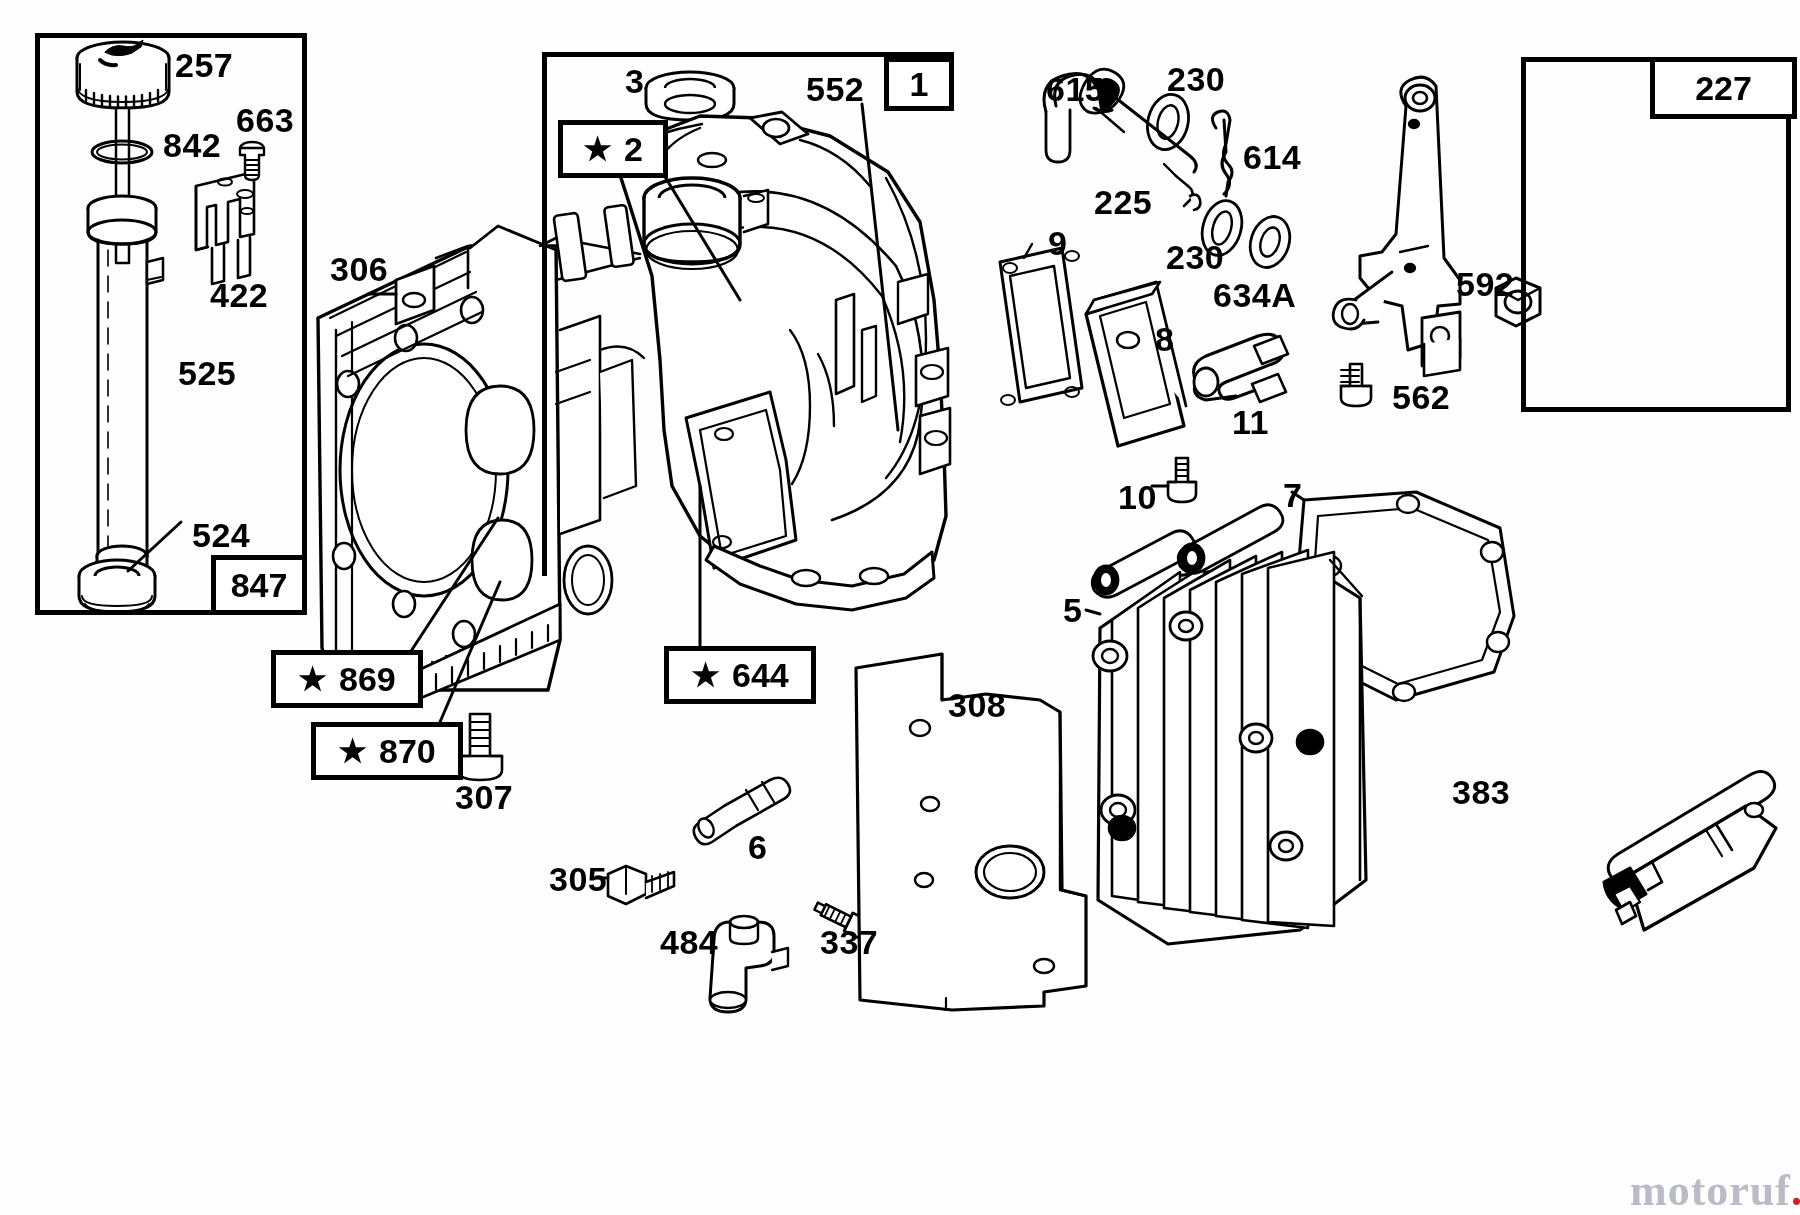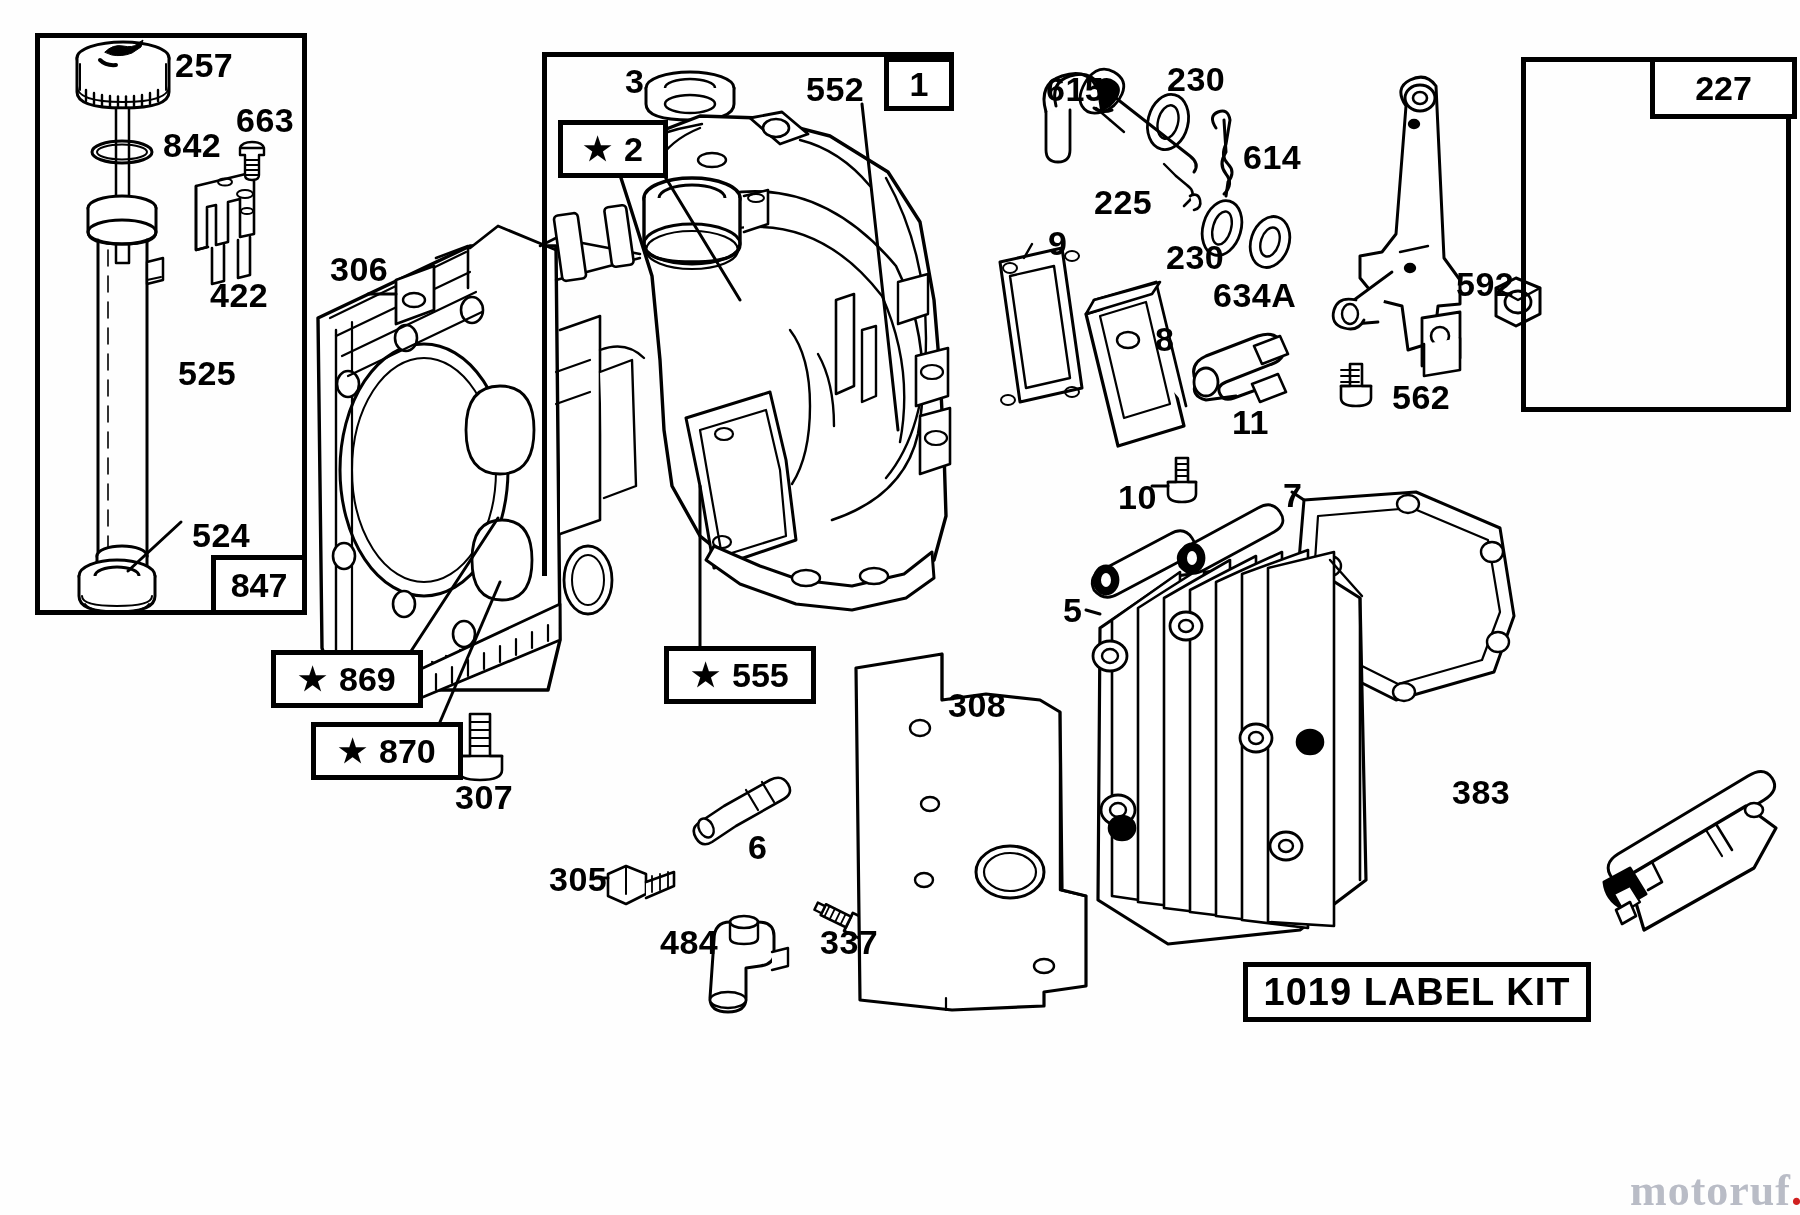--- a/index.html
+++ b/index.html
@@ -506,21 +506,21 @@
   <div class="callout" style="left:625px;top:64px;">3</div>
   <div class="boxcall" style="left:558px;top:120px;width:110px;height:58px;">
     <span class="star">★</span>
     <span>2</span>
   </div>
   <div class="callout" style="left:806px;top:72px;">552</div>
   <div class="boxcall panel-tag" style="left:884px;top:57px;width:70px;height:54px;">1</div>
 
   <div class="boxcall" style="left:664px;top:646px;width:152px;height:58px;">
     <span class="star">★</span>
-    <span>555</span>
+    <span>644</span>
   </div>
   <div class="boxcall" style="left:271px;top:650px;width:152px;height:58px;">
     <span class="star">★</span>
     <span>869</span>
   </div>
   <div class="boxcall" style="left:311px;top:722px;width:152px;height:58px;">
     <span class="star">★</span>
     <span>870</span>
   </div>
   <div class="callout" style="left:455px;top:780px;">307</div>
@@ -542,19 +542,18 @@
   <div class="callout" style="left:1167px;top:62px;">230</div>
   <div class="callout" style="left:1243px;top:140px;">614</div>
   <div class="callout" style="left:1094px;top:185px;">225</div>
   <div class="callout" style="left:1166px;top:240px;">230</div>
   <div class="callout" style="left:1213px;top:278px;">634A</div>
 
   <div class="boxcall panel-tag" style="left:1650px;top:57px;width:147px;height:62px;">227</div>
   <div class="callout" style="left:1456px;top:267px;">592</div>
   <div class="callout" style="left:1392px;top:380px;">562</div>
 
-  <div class="labelkit" style="left:1243px;top:962px;width:348px;height:60px;">1019 LABEL KIT</div>
 
   <div class="wm" style="left:1630px;top:1165px;">
     <span>motoruf</span><span class="red">.de</span>
   </div>
 
 </div>
 
 </body></html>

